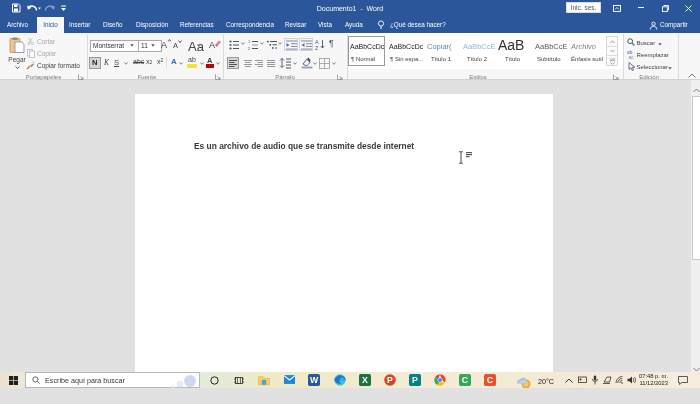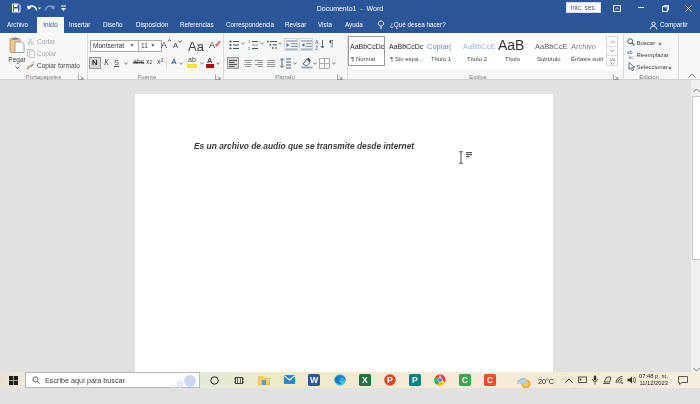--- a/index.html
+++ b/index.html
@@ -359,21 +359,21 @@
         </svg>
       <div class="glabel" style="left:0px;width:52px;">Edición</div>
     </div>
     <svg class="abs" style="left:688px;top:40px" width="8" height="5" viewBox="0 0 8 5">
         <path d="M0.5 4.5 L4 1 L7.5 4.5" fill="none" stroke="#777" stroke-width="1"></path>
       </svg>
   </div>
 
   <div class="abs" style="left:0;top:80px;width:700px;height:296px;background:#e1e1e1;">
     <div class="abs" style="left:135px;top:14px;width:418px;height:282px;background:#fff;"></div>
-    <div class="abs" style="left:194px;top:61px;font-size:8.4px;font-weight:bold;color:#3b3b3b;font-style:italic;">Es un archivo de audio que se transmite desde internet</div>
+    <div class="abs" style="left:194px;top:61px;font-size:8.4px;font-weight:bold;color:#3b3b3b;">Es un archivo de audio que se transmite desde internet</div>
 
     <svg class="abs" style="left:458px;top:71px" width="16" height="13" viewBox="0 0 16 13">
         <path d="M1 0.7 h4 M1 12.3 h4 M3 0.7 v11.6" stroke="#5a5a5a" stroke-width="1.1" fill="none"></path>
         <path d="M8 1.7 h6 M8 3.6 h6 M8 5.7 h3.5" stroke="#5a5a5a" stroke-width="1.2"></path>
       </svg>
 
     <div class="abs" style="left:690px;top:0;width:10px;height:296px;background:#f0f0f0;border-left:1px solid #e0e0e0;box-sizing:border-box;">
       <svg style="position:absolute;left:2px;top:8px" width="7" height="5" viewBox="0 0 7 5">
           <path d="M0.5 4 L3.5 1 L6.5 4" fill="none" stroke="#777" stroke-width="1"></path>
         </svg>

